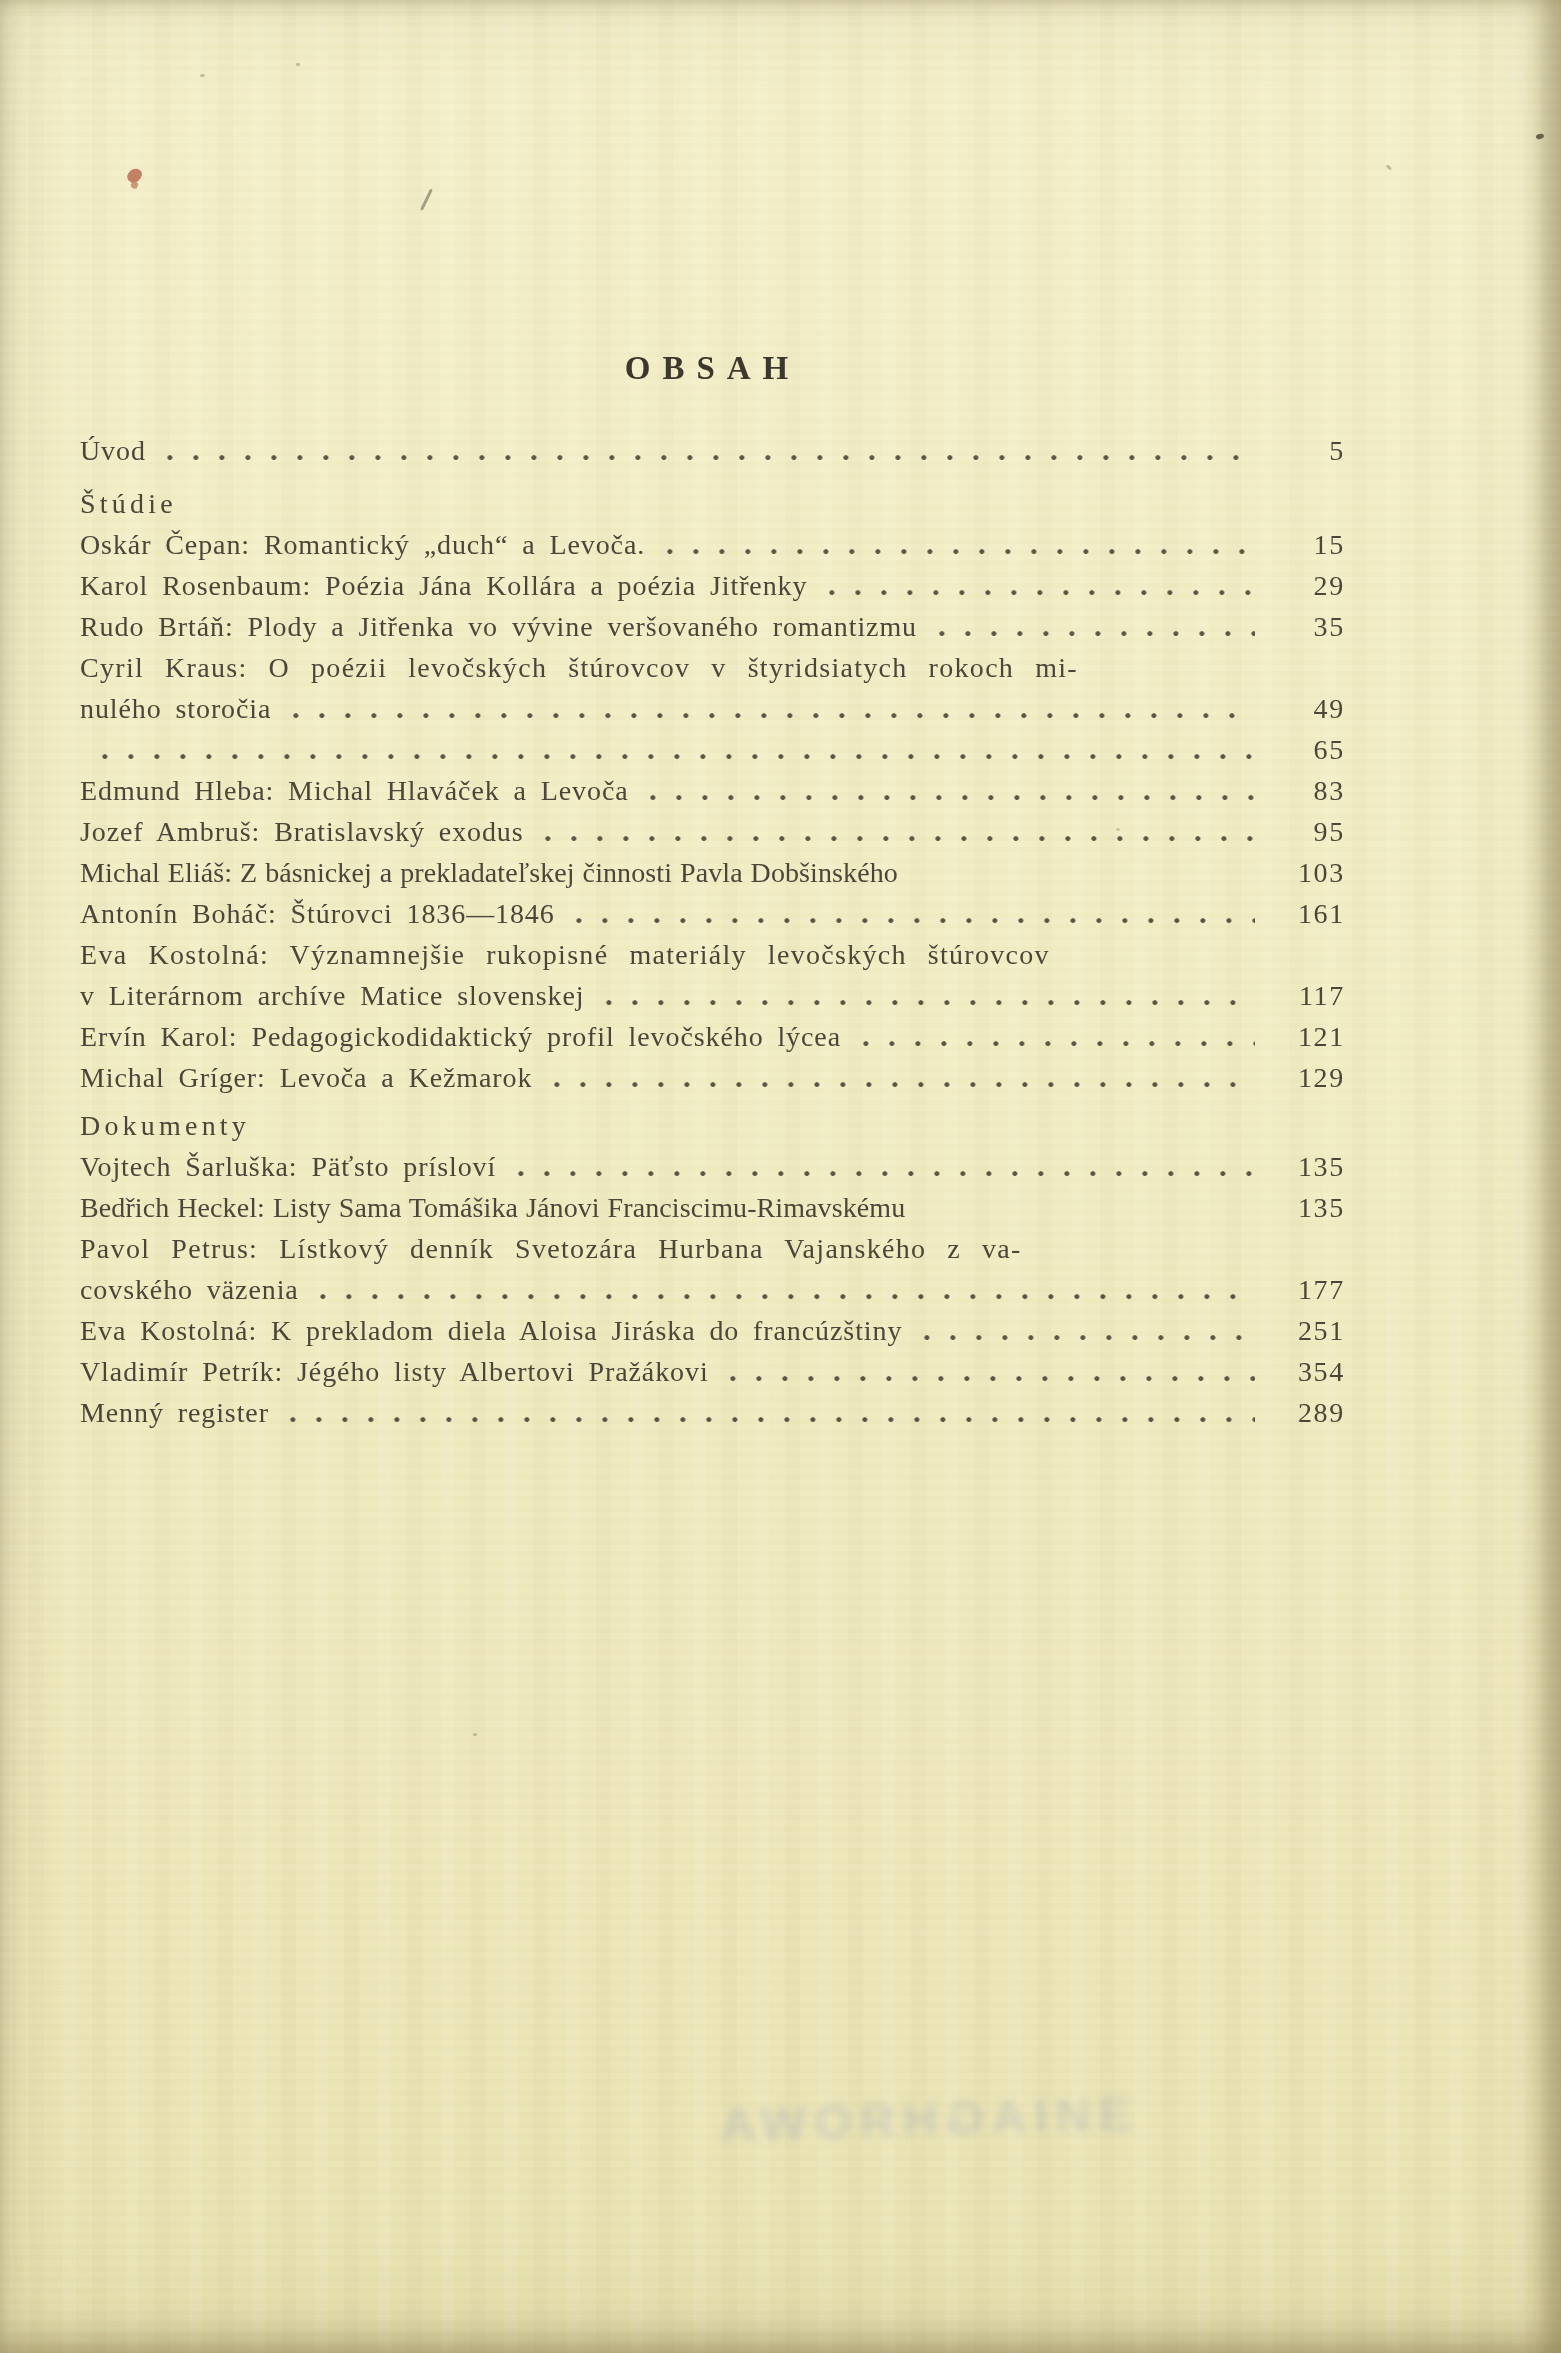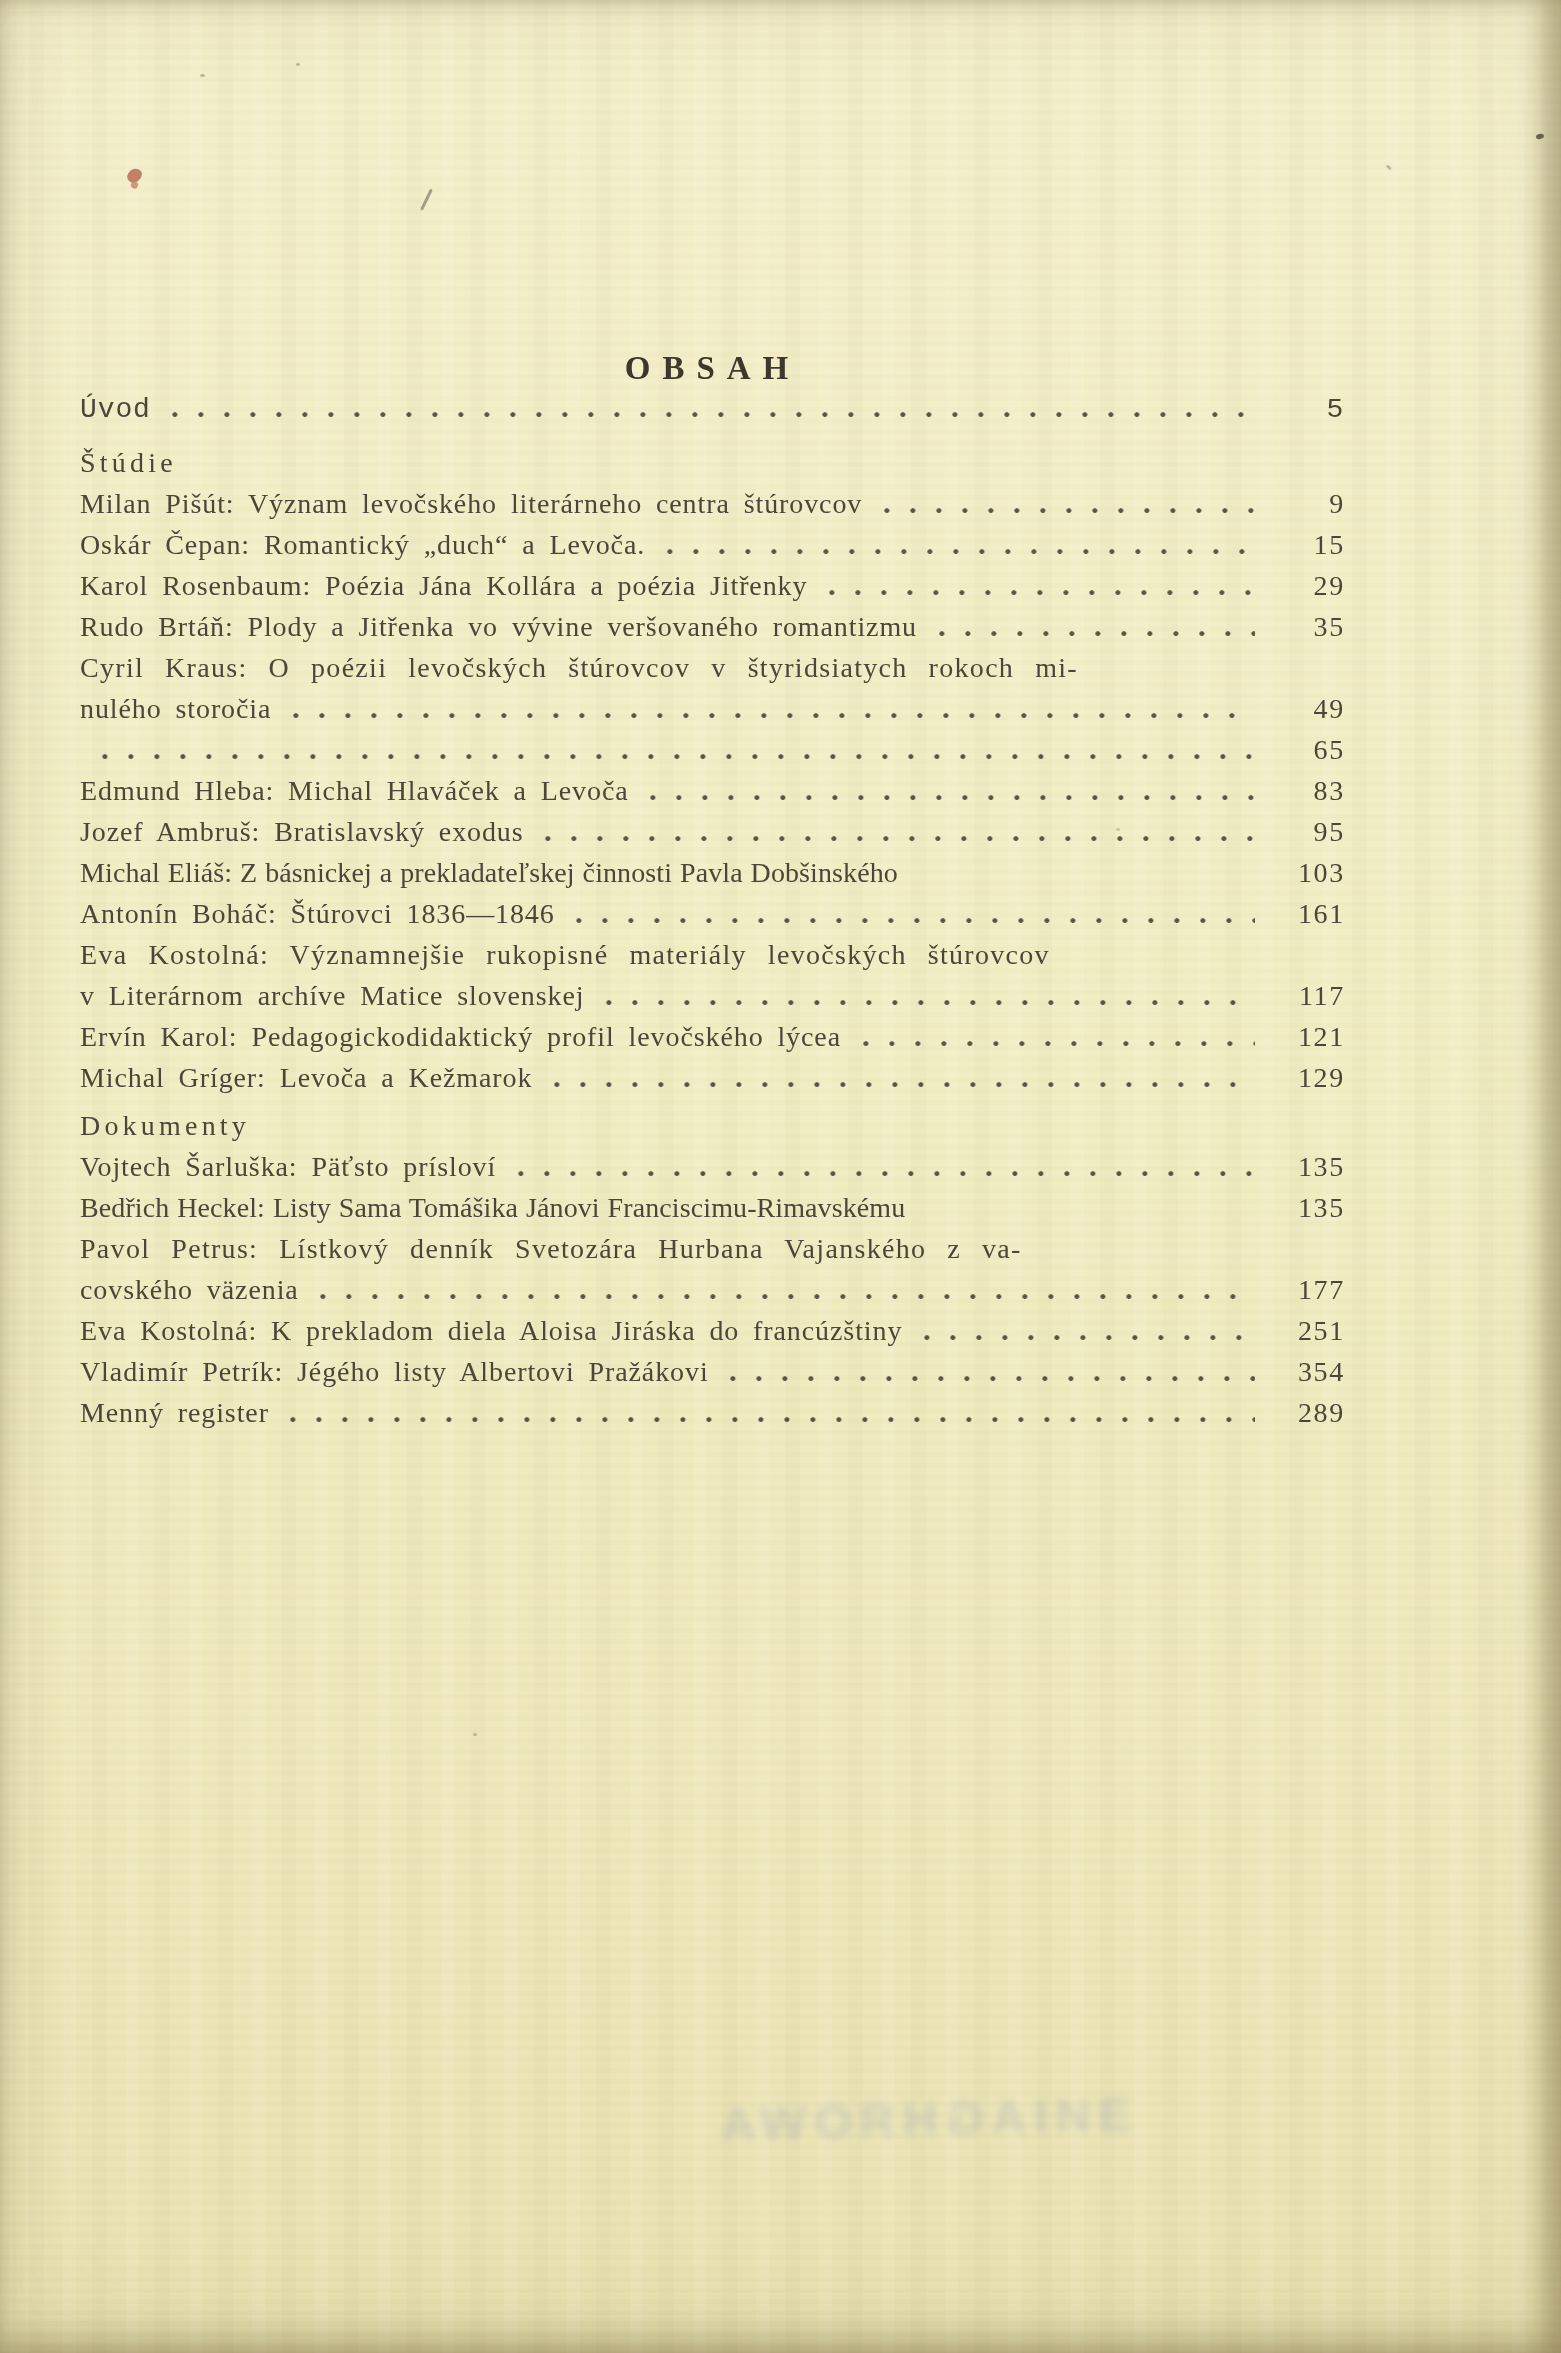--- a/index.html
+++ b/index.html
@@ -51,21 +51,21 @@
   .row .leader{
     flex:1 1 auto;min-width:0;height:10px;margin:0 17px 0 18.6px;
     background-image:radial-gradient(circle at 2.5px 7.6px,rgba(70,63,50,0.88) 2px,rgba(70,63,50,0) 2.8px);
     background-size:26px 10px;background-repeat:repeat-x;background-position:3.4px 0;
   }
   .row .leader.none{background:none;}
   .row .num{flex:0 0 73px;text-align:right;letter-spacing:1.7px;}
   .row.heading{letter-spacing:4.2px;}
   .row.w1 .lbl{word-spacing:12.7px;letter-spacing:1.3px;}
   .row.tight{letter-spacing:0.1px;word-spacing:0.8px;}
-  .m-uvod{font-family:Liberation Mono, monospace;}
+  .m-uvod{margin-top:41px;}
   .m-studie{margin-top:12px;}
   .m-dok{margin-top:6.8px;}
   
   .stamp{
     position:absolute;left:691px;top:2077px;width:461px;height:85px;
     text-align:center;line-height:85px;
     font-family:"Liberation Sans","DejaVu Sans",sans-serif;
     font-size:49px;font-weight:bold;letter-spacing:7.6px;
     color:#7d93b6;opacity:0.26;
     transform:scaleX(-1) rotate(1.5deg);
@@ -106,25 +106,20 @@
     <div class="row m-uvod">
       <span class="lbl">Úvod</span>
       <span class="leader"></span>
       <span class="num">5</span>
     </div>
 
     <div class="row heading m-studie">
       <span class="lbl">Štúdie</span>
     </div>
 
-    <div class="row">
-      <span class="lbl">Milan Pišút: Význam levočského literárneho centra štúrovcov</span>
-      <span class="leader"></span>
-      <span class="num">9</span>
-    </div>
 
     <div class="row">
       <span class="lbl">Oskár Čepan: Romantický „duch“ a Levoča.</span>
       <span class="leader"></span>
       <span class="num">15</span>
     </div>
 
     <div class="row">
       <span class="lbl">Karol Rosenbaum: Poézia Jána Kollára a poézia Jitřenky</span>
       <span class="leader"></span>

